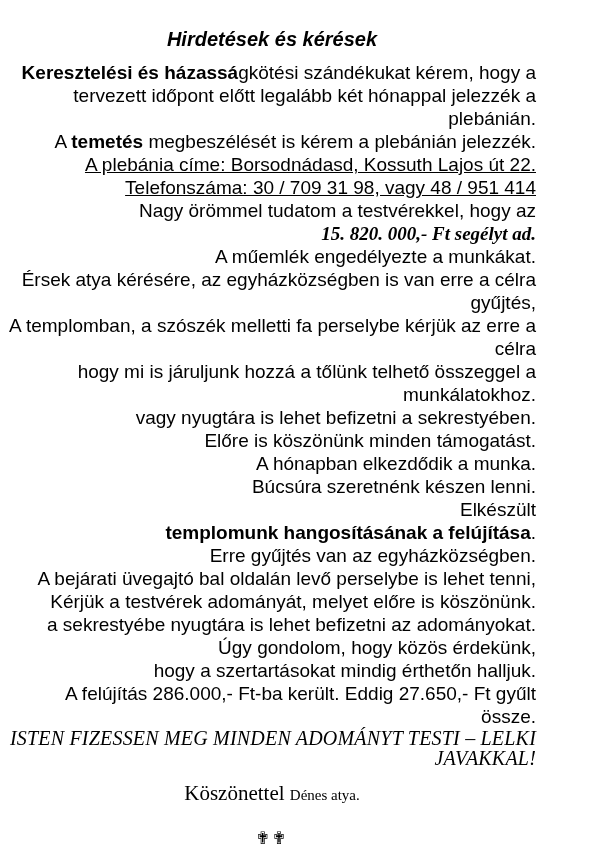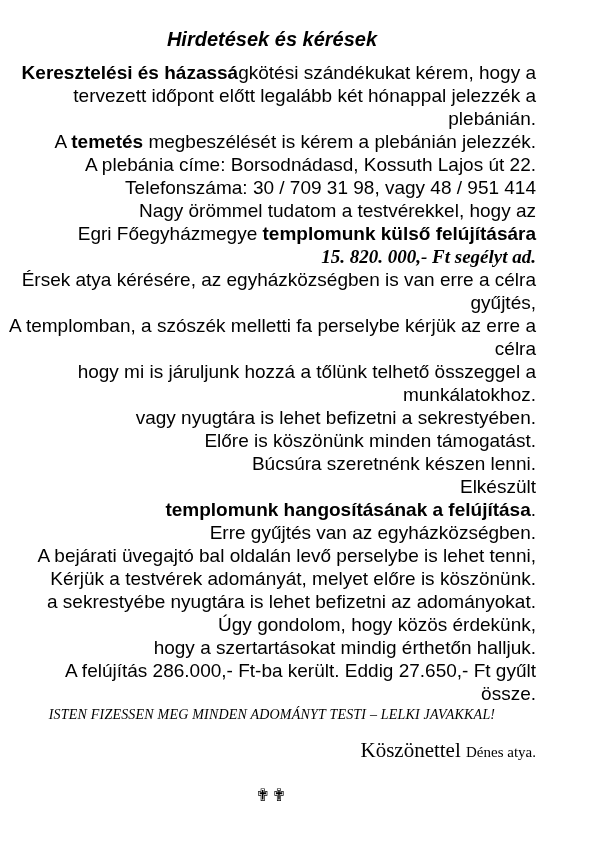--- a/index.html
+++ b/index.html
@@ -31,37 +31,37 @@
     font-style: italic;
   }
   p.para {
     margin: 0;
     text-align: right;
   }
   .line { display: block; }
   .b { font-weight: bold; }
   .bi { font-weight: bold; font-style: italic; font-family: Liberation Serif, serif; }
   .m-intro      { margin-bottom: 7px; }
-  .m-contact    { margin-bottom: 23px; }
+  .m-contact    { margin-bottom: 23px; text-decoration: underline; }
   .m-renovation { margin-bottom: 16px; }
   .m-sound      { margin-bottom: 12px; }
   .blessing {
     margin: 0 0 12px 0;
     font-family: "Liberation Serif", serif;
     font-style: italic;
-    font-size: 14px;
+    font-size: 20px;
     line-height: 20px;
     letter-spacing: 0.2px;
+    text-align: right;
   }
   .signature {
     margin: 0 0 19px 0;
     font-family: "Liberation Serif", serif;
     font-size: 21px;
     line-height: 26px;
-    text-align: right;
   }
   .signature .name {
     font-size: 15px;
   }
   .crosses {
     font-family: "DejaVu Sans", sans-serif;
     font-size: 17px;
     line-height: 22px;
     letter-spacing: 2px;
   }
@@ -79,27 +79,28 @@
     <span class="line"><span>A </span><span class="b">temetés</span><span> megbeszélését is kérem a plebánián jelezzék.</span></span>
   </p>
 
   <p class="para m-contact">
     <span class="line">A plebánia címe: Borsodnádasd, Kossuth Lajos út 22.</span>
     <span class="line">Telefonszáma: 30 / 709 31 98, vagy 48 / 951 414</span>
   </p>
 
   <p class="para m-renovation">
     <span class="line">Nagy örömmel tudatom a testvérekkel, hogy az</span>
-    <span class="line"><span>Egri Főegyházmegye </span><span class="b">templomunk külső felújítására</span></span>
     <span class="line bi">15. 820. 000,- Ft segélyt ad.</span>
+    <span class="line">A műemlék engedélyezte a munkákat.</span>
     <span class="line">Érsek atya kérésére, az egyházközségben is van erre a célra gyűjtés,</span>
     <span class="line">A templomban, a szószék melletti fa perselybe kérjük az erre a célra</span>
     <span class="line">hogy mi is járuljunk hozzá a tőlünk telhető összeggel a munkálatokhoz.</span>
     <span class="line">vagy nyugtára is lehet befizetni a sekrestyében.</span>
     <span class="line">Előre is köszönünk minden támogatást.</span>
+    <span class="line">A hónapban elkezdődik a munka.</span>
     <span class="line">Búcsúra szeretnénk készen lenni.</span>
   </p>
 
   <p class="para m-sound">
     <span class="line">Elkészült</span>
     <span class="line"><span class="b">templomunk hangosításának a felújítása</span><span>.</span></span>
     <span class="line">Erre gyűjtés van az egyházközségben.</span>
     <span class="line">A bejárati üvegajtó bal oldalán levő perselybe is lehet tenni,</span>
     <span class="line">Kérjük a testvérek adományát, melyet előre is köszönünk.</span>
     <span class="line">a sekrestyébe nyugtára is lehet befizetni az adományokat.</span>

